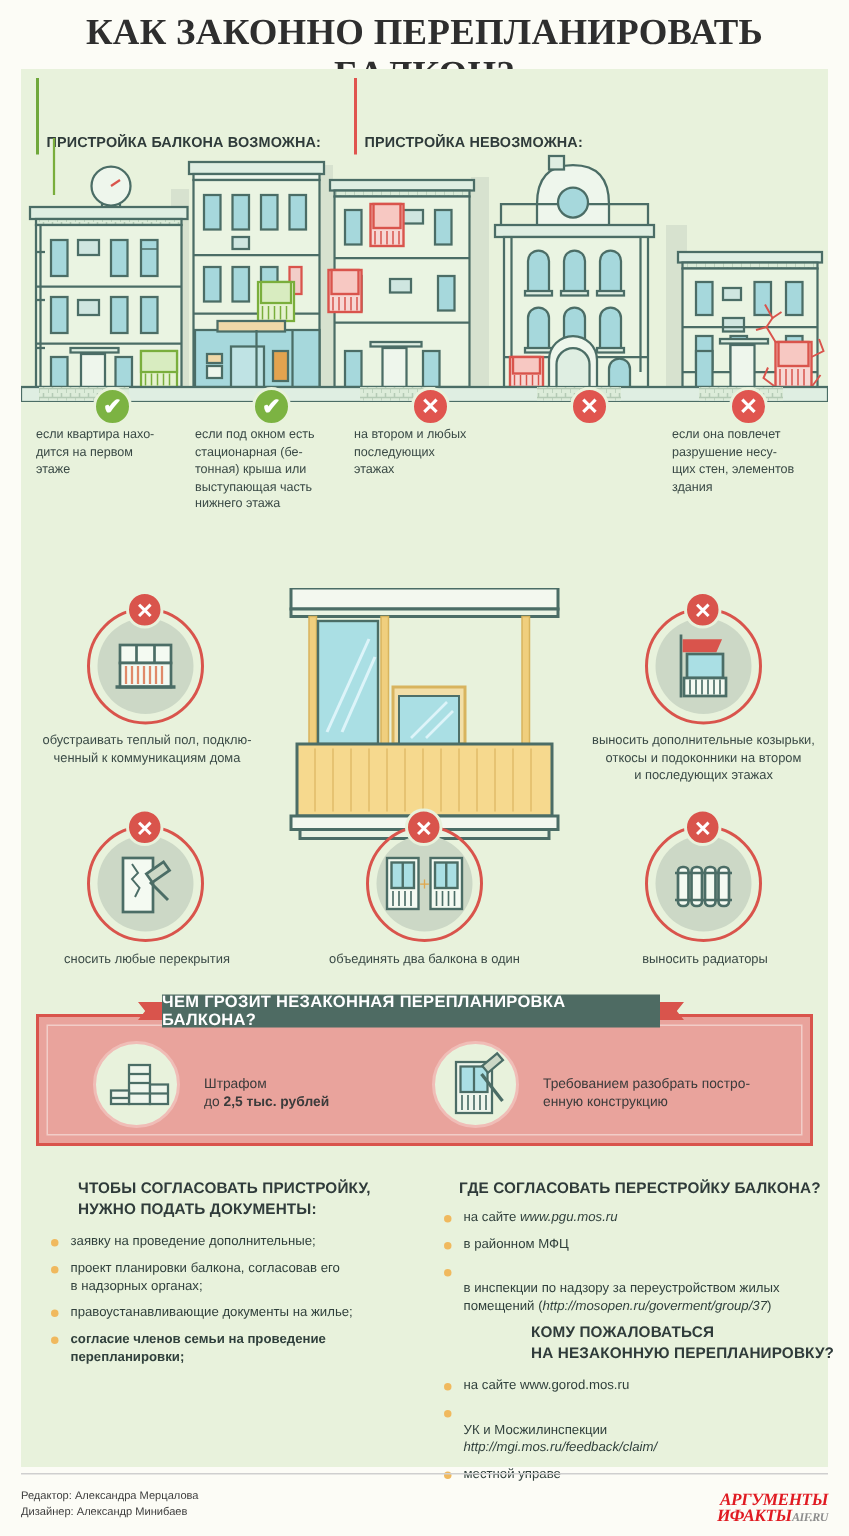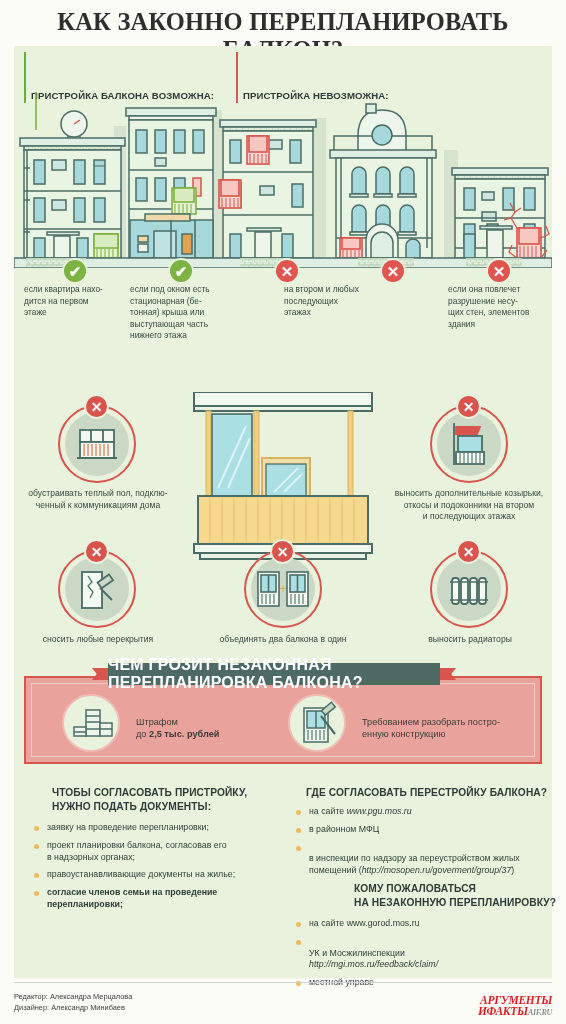--- a/index.html
+++ b/index.html
@@ -100,21 +100,21 @@
   .warn-box {
     position: absolute; left: 24px; top: 676px; width: 518px; height: 88px;
     border: 2px solid #d9544c; background: #e9a39c;
     padding: 5px;
   }
   .warn-inner { width: 100%; height: 100%; border: 1.5px solid #f2cdc8; }
   .warn-banner {
     position: absolute; left: 108px; top: 663px; width: 332px; height: 22px;
     background: #4e6b63; color: #fff;
     display: flex; align-items: center; justify-content: center;
-    font-size: 16px; font-weight: bold; letter-spacing: .2px;
+    font-size: 11px; font-weight: bold; letter-spacing: .2px;
   }
   .warn-ribbon { position: absolute; top: 668px; width: 16px; height: 12px; background: #d9544c; }
   .warn-ribbon.l { left: 92px; clip-path: polygon(0 0,100% 0,100% 100%,0 100%,30% 50%); }
   .warn-ribbon.r { left: 440px; clip-path: polygon(0 0,100% 0,70% 50%,100% 100%,0 100%); }
   .warn-circ {
     position: absolute; width: 58px; height: 58px; border-radius: 50%;
     background: #e8f2dc; border: 2px solid #f0bdb7;
   }
   .warn-txt { position: absolute; font-size: 9.2px; line-height: 12.4px; color: #3b3b3b; }
 
@@ -406,21 +406,21 @@
   <div class="badge no" style="left:486px; top:258px;">✕</div>
 
   <div class="cap" style="left:24px; top:284px; width:96px; white-space:pre-line;">если квартира нахо-
 дится на первом
 этаже</div>
   <div class="cap" style="left:130px; top:284px; width:100px; white-space:pre-line;">если под окном есть
 стационарная (бе-
 тонная) крыша или
 выступающая часть
 нижнего этажа</div>
-  <div class="cap" style="left:236px; top:284px; width:100px; white-space:pre-line;margin-left:48px;">на втором и любых
+  <div class="cap" style="left:236px; top:284px; width:100px; white-space:pre-line;">на втором и любых
 последующих
 этажах</div>
   <div class="cap" style="left:448px; top:284px; width:100px; white-space:pre-line;">если она повлечет
 разрушение несу-
 щих стен, элементов
 здания</div>
 
 
   <div class="balcony">
     <svg width="190" height="175" viewBox="0 0 190 175">
@@ -627,21 +627,21 @@
     </svg>
   </div>
   <div class="warn-txt" style="left:362px; top:716px; width:180px;">
     <div>Требованием разобрать постро-</div>
     <div>енную конструкцию</div>
   </div>
 
   <div class="col-head" style="left:52px; top:786px; width:240px; white-space:pre-line;">ЧТОБЫ СОГЛАСОВАТЬ ПРИСТРОЙКУ,
 НУЖНО ПОДАТЬ ДОКУМЕНТЫ:</div>
   <div class="bullets" style="left:34px; top:822px; width:258px;">
-    <div class="bullet" style="white-space:pre-line;">заявку на проведение перепланировки;</div>
+    <div class="bullet" style="white-space:pre-line;">заявку на проведение дополнительные;</div>
     <div class="bullet" style="white-space:pre-line;">проект планировки балкона, согласовав его
 в надзорных органах;</div>
     <div class="bullet" style="white-space:pre-line;">правоустанавливающие документы на жилье;</div>
     <div class="bullet" style="white-space:pre-line;font-weight:bold;">согласие членов семьи на проведение
 перепланировки;</div>
   </div>
 
   <div class="col-head" style="left:306px; top:786px; width:250px;">ГДЕ СОГЛАСОВАТЬ ПЕРЕСТРОЙКУ БАЛКОНА?</div>
   <div class="bullets" style="left:296px; top:806px; width:260px;">
     <div class="bullet">

